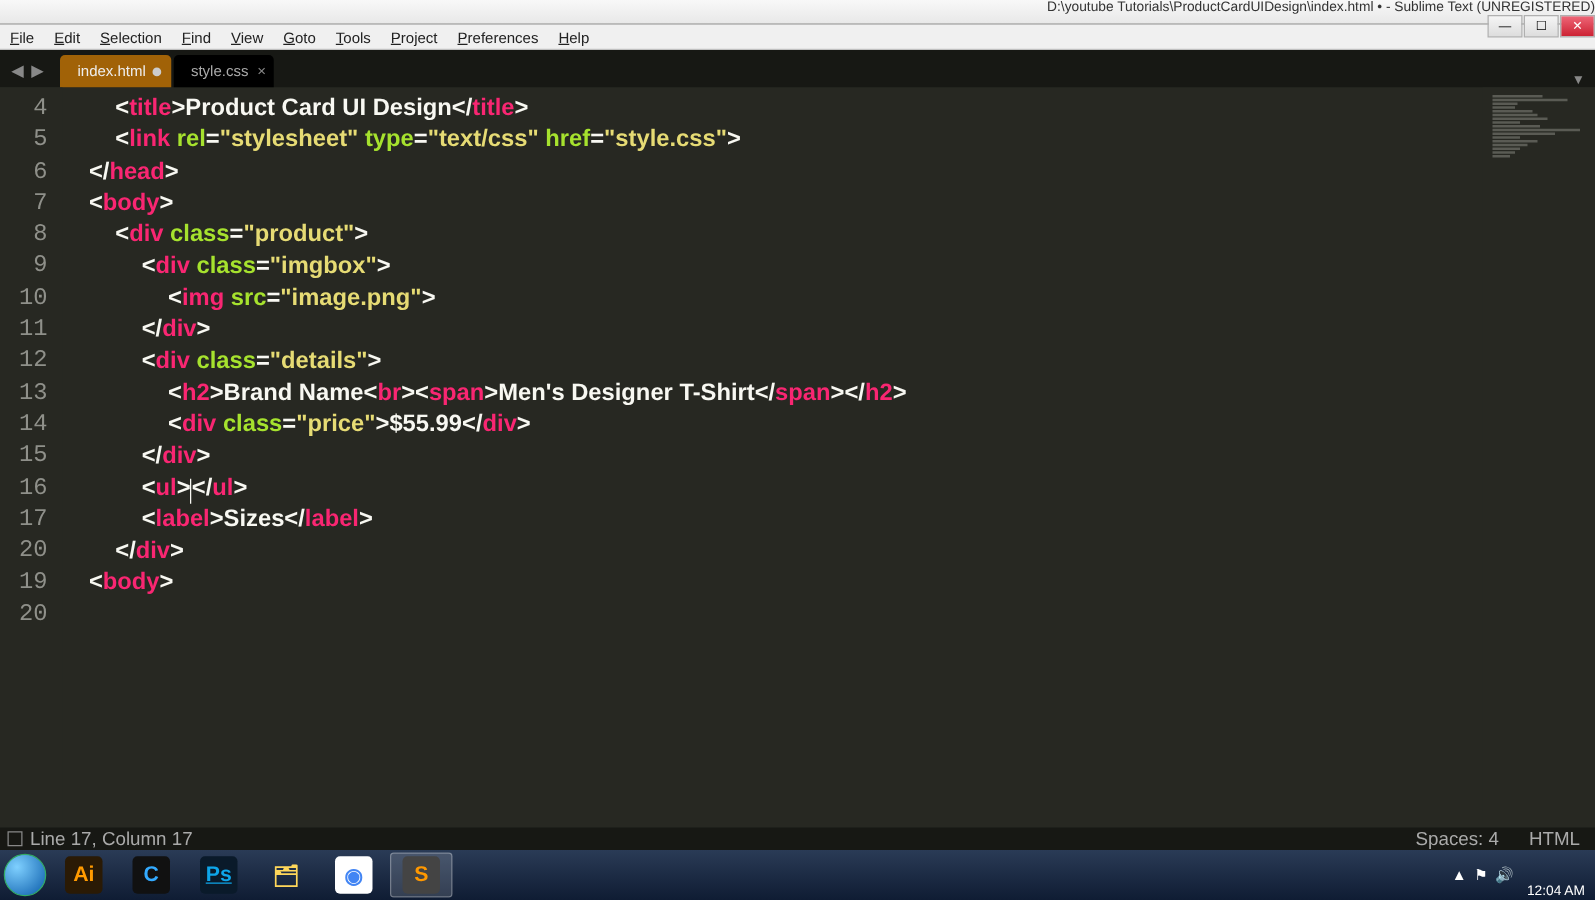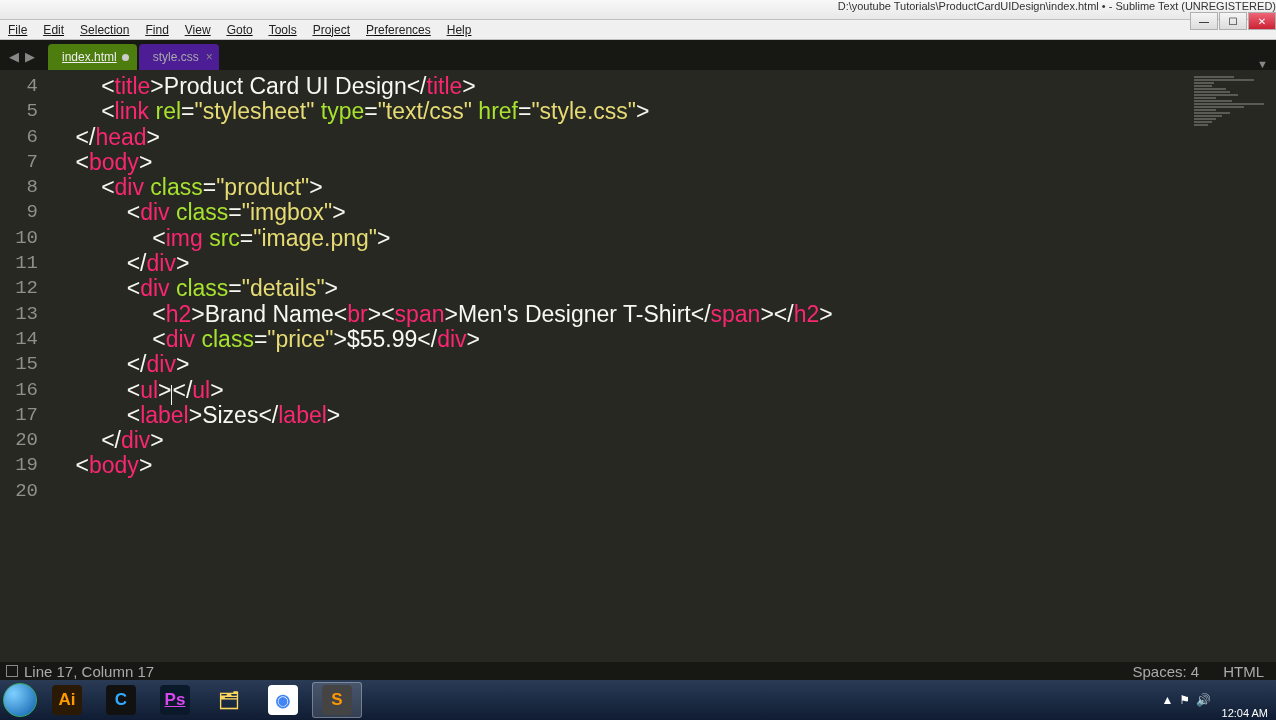--- a/index.html
+++ b/index.html
@@ -6,39 +6,39 @@
 body { background: #272822; overflow: hidden; width: 1276px; height: 720px; }
 
 
 .titlebar { height: 20px; background: linear-gradient(#f8f8f8, #e8e8e8); display: flex; align-items: flex-end; border-bottom: 1px solid #c0c0c0; flex-direction: column; }
 .titlebar .title { font-size: 11px; margin-left: 8px; color: #333; flex: 1; }
 .titlebar .winbtns { display: flex; height: 20px; }
 .titlebar .winbtn { width: 28px; height: 18px; display: flex; align-items: center; justify-content: center; font-size: 10px; border: 1px solid #b0b0b0; margin-left: 1px; background: linear-gradient(#f5f5f5, #ddd); }
 .titlebar .winbtn.close { background: linear-gradient(#e67, #c23); color: #fff; }
 
 
-.menubar { height: 20px; background: #f0f0f0; display: flex; align-items: center; border-bottom: 1px solid #c0c0c0; text-decoration: underline; }
+.menubar { height: 20px; background: #f0f0f0; display: flex; align-items: center; border-bottom: 1px solid #c0c0c0; }
 .menubar .menu-item { font-size: 12px; padding: 2px 8px; color: #222; cursor: default; }
 .menubar .menu-item u { text-decoration: underline; }
 
 
 .tabbar { height: 30px; background: #171814; display: flex; align-items: flex-end; padding-left: 6px; }
 .tabbar .navbtns { display: flex; align-items: center; margin-right: 10px; height: 28px; }
 .tabbar .navbtns span { color: #888; font-size: 13px; margin: 0 3px; cursor: pointer; }
-.tab { height: 26px; display: flex; align-items: center; padding: 0 20px 0 14px; font-size: 12px; color: #aaa; background: #4c1d95; border-radius: 4px 4px 0 0; margin-right: 2px; position: relative; cursor: pointer; }
-.tab.active { background: #4d7c0f; color: #eee; text-decoration: underline; }
+.tab { height: 26px; display: flex; align-items: center; padding: 0 20px 0 14px; font-size: 12px; color: #aaa; background: #000000; border-radius: 4px 4px 0 0; margin-right: 2px; position: relative; cursor: pointer; }
+.tab.active { background: #a16207; color: #eee; }
 .tab .dirty { position: absolute; right: 8px; width: 7px; height: 7px; border-radius: 50%; background: #ccc; }
 .tab .close-x { position: absolute; right: 6px; font-size: 12px; color: #888; }
 .tabbar .tab-dropdown { margin-left: auto; margin-right: 8px; color: #888; font-size: 11px; cursor: pointer; }
 
 
 .editor-wrap { position: absolute; top: 70px; bottom: 46px; left: 0; right: 0; background: #272822; display: flex; }
 .gutter { width: 50px; background: #272822; padding-top: 4px; }
 .line-num { font-family: Consolas, "Courier New", monospace; font-size: 19px; color: #8f908a; text-align: right; padding-right: 12px; line-height: 25.3px; }
-.code { flex: 1; padding-top: 4px; font-family: Consolas, "Courier New", monospace; font-size: 23px; line-height: 25.3px; position: relative; }
+.code { flex: 1; padding-top: 4px; font-family: Consolas, "Courier New", monospace; font-size: 19px; line-height: 25.3px; position: relative; font-weight: bold; }
 .code .row { white-space: pre; height: 25.3px; }
 .p { color: #f8f8f2; } 
 .t { color: #f92672; } 
 .a { color: #a6e22e; } 
 .s { color: #e6db74; } 
 .tx { color: #f8f8f2; } 
 .cursor { display: inline-block; width: 1px; height: 20px; background: #f8f8f2; vertical-align: text-bottom; position: relative; top: 2px; }
 
 
 .minimap { width: 90px; background: #272822; position: relative; }
@@ -183,21 +183,21 @@
       <div class="start-orb"></div>
     </div>
   <div id="taskbar-items" style="display:flex;">
       <div class="tb-item">
         <div class="tb-icon" style="background: rgb(42, 26, 5); color: rgb(255, 154, 0);">Ai</div>
       </div>
       <div class="tb-item">
         <div class="tb-icon" style="background: rgb(17, 17, 17); color: rgb(51, 170, 255);">C</div>
       </div>
       <div class="tb-item">
-        <div class="tb-icon" style="background: rgb(10, 26, 42); color: #d946ef; text-decoration: underline;">Ps</div>
+        <div class="tb-icon" style="background: rgb(10, 26, 42); color: #0ea5e9; text-decoration: underline;">Ps</div>
       </div>
       <div class="tb-item">
         <div class="tb-icon" style="background: transparent; color: rgb(255, 215, 90);">🗂</div>
       </div>
       <div class="tb-item">
         <div class="tb-icon" style="background: rgb(255, 255, 255); color: rgb(66, 133, 244);">◉</div>
       </div>
       <div class="tb-item active">
         <div class="tb-icon" style="background: rgb(68, 68, 68); color: rgb(255, 152, 0);">S</div>
       </div>

